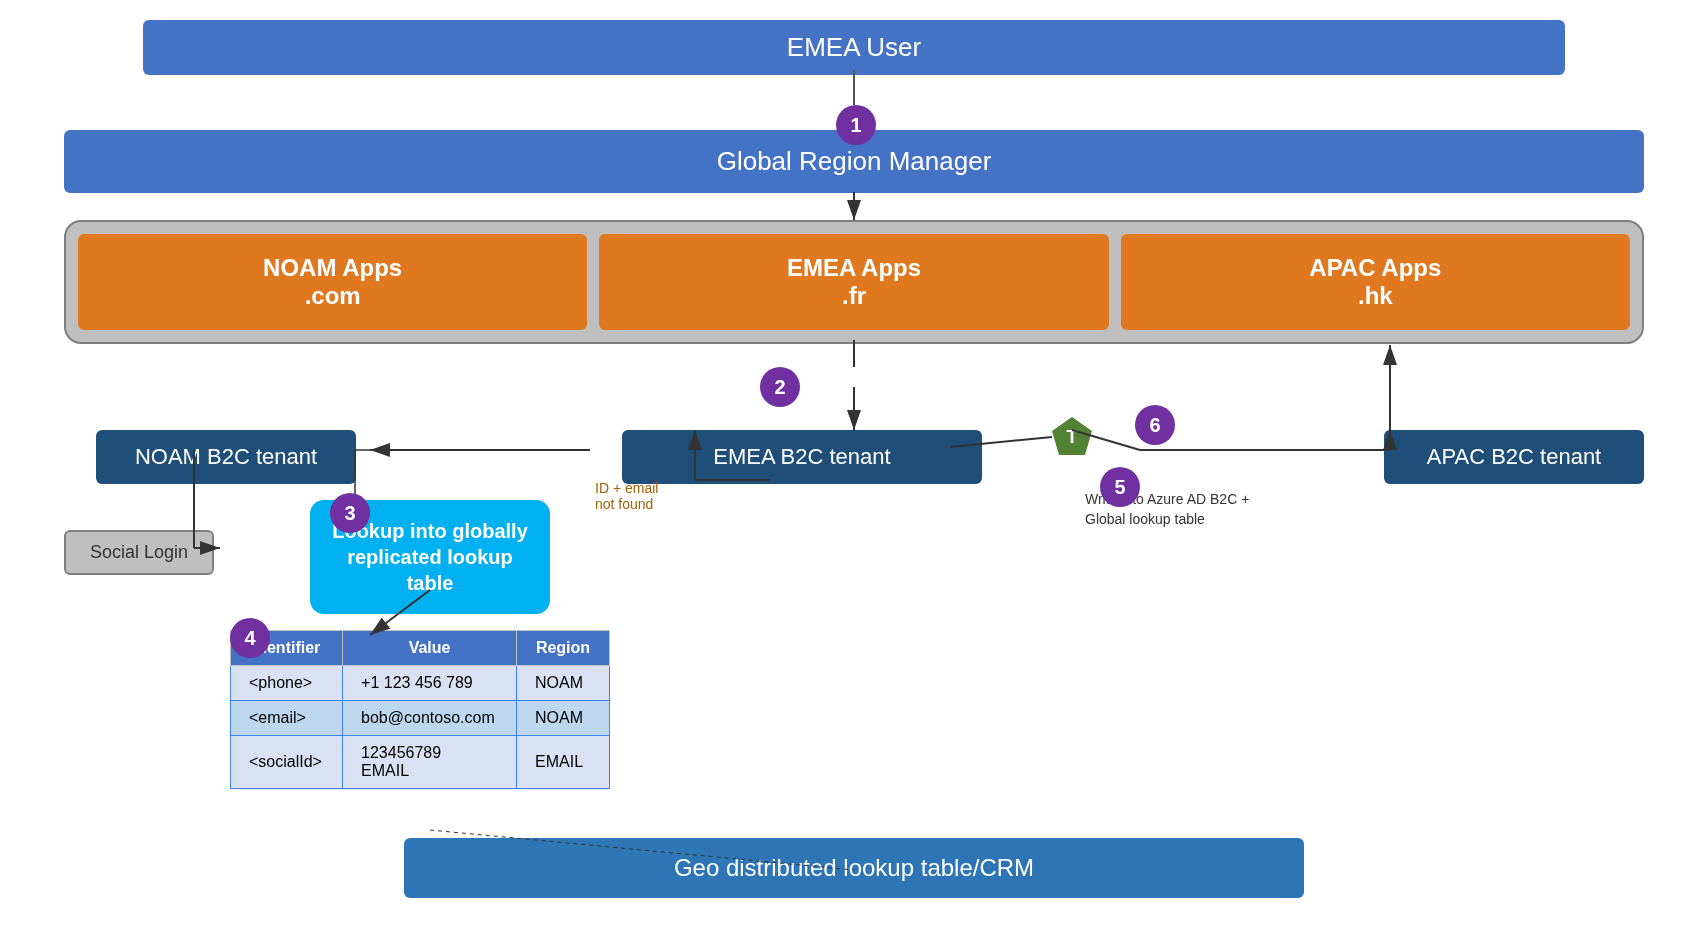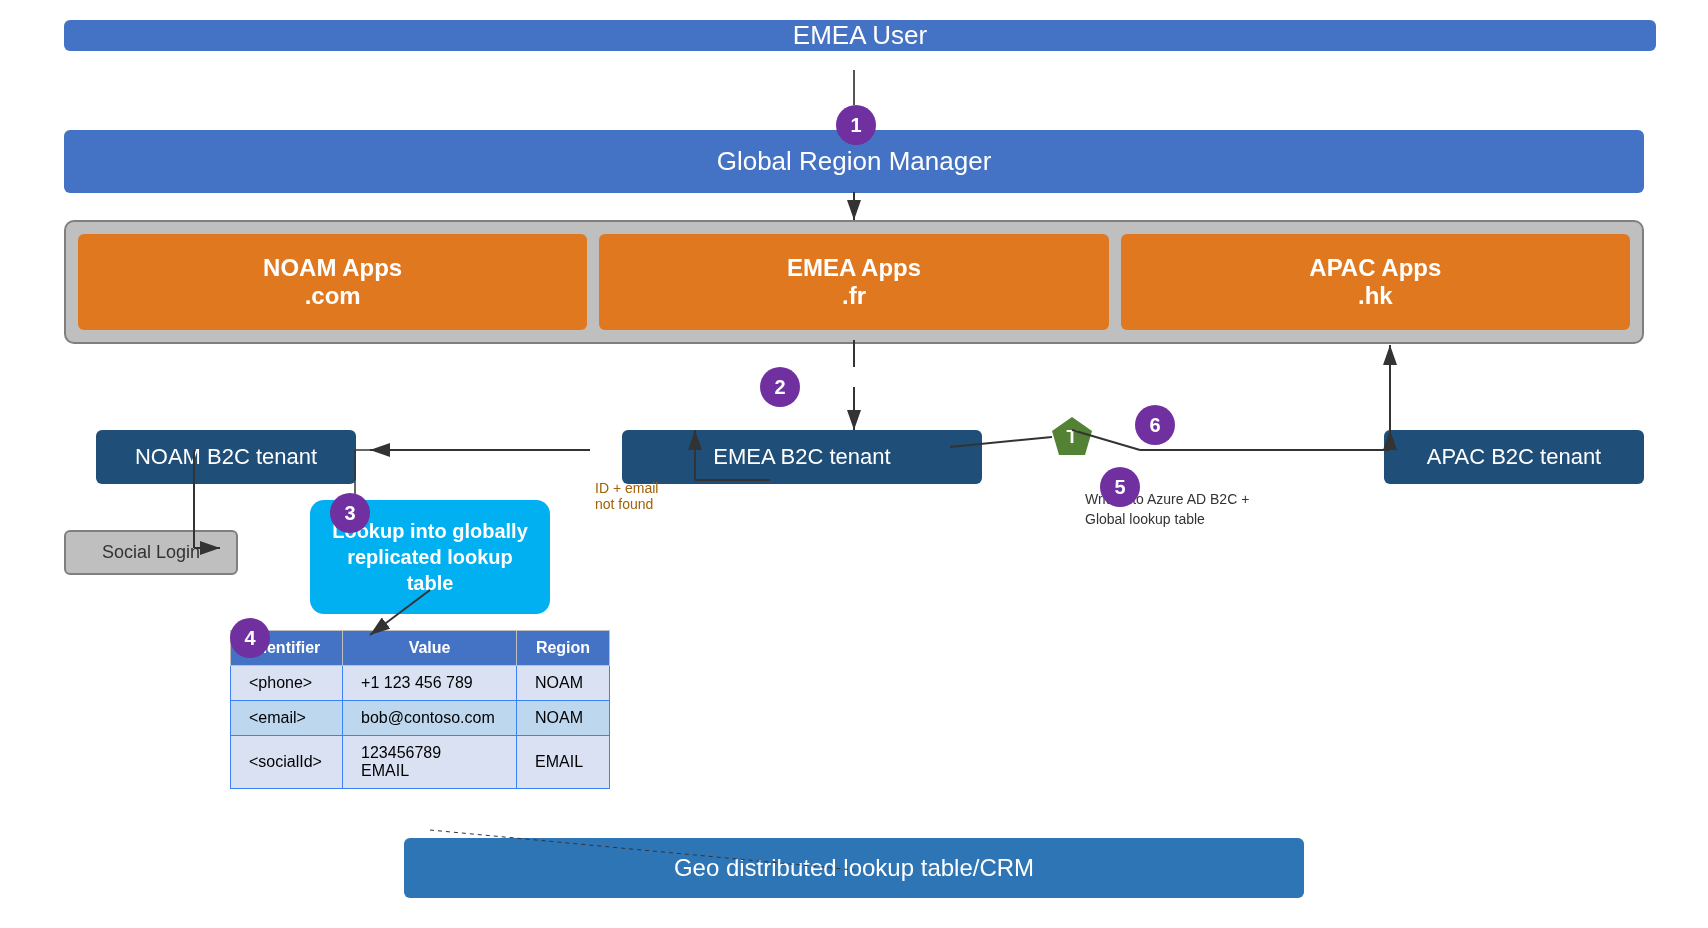--- a/index.html
+++ b/index.html
@@ -20,23 +20,23 @@
       padding: 20px 40px;
     }
 
     
     .emea-user-bar {
       background: #4472C4;
       color: #fff;
       text-align: center;
       font-size: 26px;
       font-weight: 500;
-      padding: 0;
-      border-radius: 6px;
-      width: 1592px;
+      padding: 12px;
+      border-radius: 6px;
+      width: 1422px;
       margin: 0 auto;
     }
 
     .gtm-bar {
       background: #4472C4;
       color: #fff;
       text-align: center;
       font-size: 26px;
       font-weight: 500;
       padding: 16px;
@@ -56,21 +56,21 @@
       display: flex;
       align-items: center;
       justify-content: center;
       position: absolute;
       z-index: 10;
     }
 
     
     .apps-row-outer {
       border: 2px solid #7F7F7F;
-      border-radius: 10px;
+      border-radius: 17px;
       background: #BFBFBF;
       width: 1580px;
       margin: 0 auto;
       display: flex;
       gap: 12px;
       padding: 12px;
     }
 
     .app-box {
       background: #E07820;
@@ -117,21 +117,21 @@
     }
 
     
     .social-login-box {
       position: absolute;
       left: 64px;
       top: 530px;
       background: #BFBFBF;
       border: 2px solid #7F7F7F;
       border-radius: 6px;
-      padding: 10px 36px;
+      padding: 10px 24px;
       font-size: 18px;
       color: #333;
     }
 
     
     .lookup-bubble {
       position: absolute;
       left: 310px;
       top: 500px;
       background: #00B0F0;

